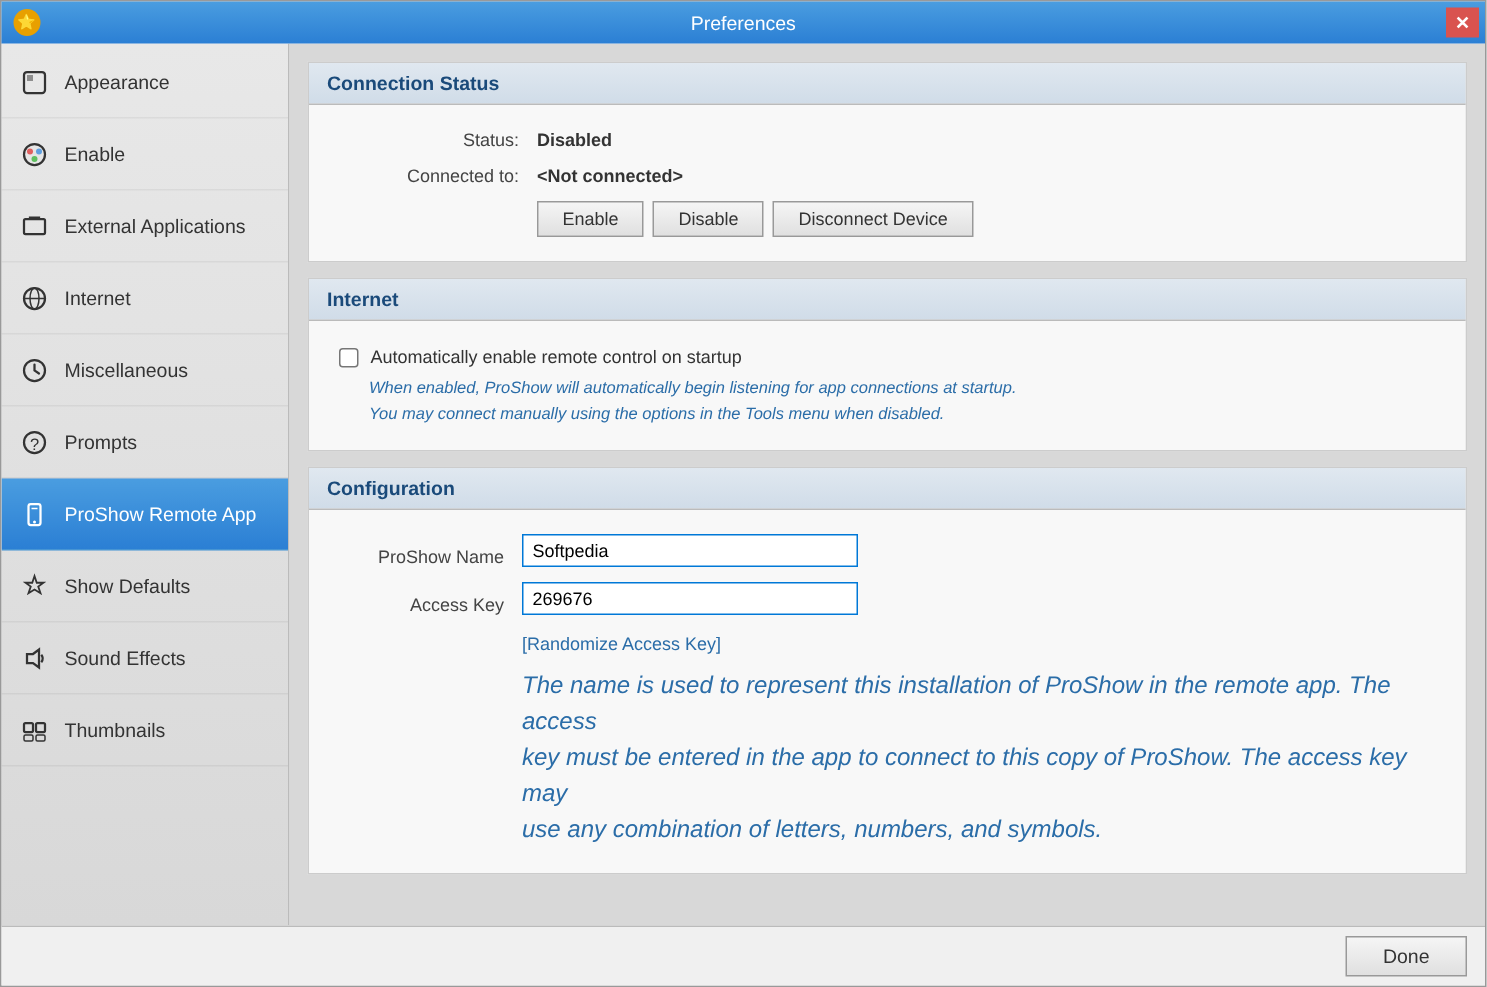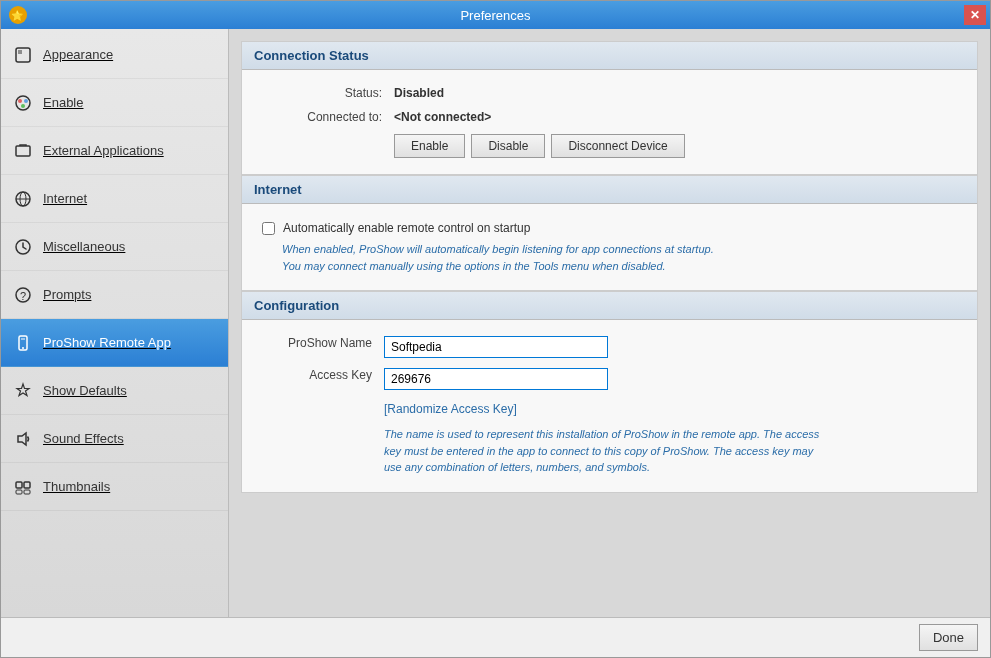--- a/index.html
+++ b/index.html
@@ -61,26 +61,25 @@
       color: white;
       font-size: 12px;
       font-weight: bold;
     }
     .content-area {
       display: flex;
       flex: 1;
       overflow: hidden;
     }
     .sidebar {
-      width: 228px;
+      width: 192px;
       background: linear-gradient(to bottom, #e8e8e8, #d8d8d8);
       border-right: 1px solid #bbb;
       flex-shrink: 0;
       padding-top: 2px;
-      text-decoration: underline;
     }
     .sidebar-item {
       display: flex;
       align-items: center;
       padding: 8px 12px;
       cursor: pointer;
       color: #333;
       border-bottom: 1px solid rgba(0,0,0,0.05);
       height: 48px;
     }
@@ -102,41 +101,41 @@
       font-size: 13px;
       font-weight: 500;
     }
     .main-content {
       flex: 1;
       background: #d8d8d8;
       overflow-y: auto;
       padding: 12px;
       display: flex;
       flex-direction: column;
-      gap: 0;
+      gap: 10px;
     }
     .section {
       background: #f5f5f5;
       border: 1px solid #ccc;
     }
     .section-header {
       background: linear-gradient(to bottom, #e0e8f0, #d0dce8);
       padding: 6px 12px;
       font-size: 13px;
       font-weight: bold;
       color: #1a4a7a;
       border-bottom: 1px solid #bbb;
     }
     .section-body {
       padding: 16px 20px;
       background: #f8f8f8;
     }
     .field-row {
       display: flex;
-      align-items: flex-start;
+      align-items: flex-end;
       margin-bottom: 10px;
     }
     .field-label {
       width: 120px;
       text-align: right;
       margin-right: 12px;
       color: #444;
       font-size: 12px;
     }
     .field-value {
@@ -200,39 +199,39 @@
     .link-text {
       color: #2b6da8;
       cursor: pointer;
       font-size: 12px;
       text-decoration: none;
       margin-left: 122px;
       margin-top: 2px;
       display: inline-block;
     }
     .config-hint {
-      font-size: 11px;
+      font-size: 16px;
       color: #2b6da8;
       font-style: italic;
       line-height: 1.5;
       margin-top: 10px;
       margin-left: 122px;
     }
     .bottom-bar {
       height: 40px;
       background: #f0f0f0;
       border-top: 1px solid #bbb;
       display: flex;
       align-items: center;
       justify-content: flex-end;
       padding: 0 12px;
       flex-shrink: 0;
     }
     .done-btn {
-      padding: 5px 13px;
+      padding: 5px 24px;
       border: 1px solid #999;
       background: linear-gradient(to bottom, #f5f5f5, #e0e0e0);
       cursor: pointer;
       font-size: 13px;
       color: #333;
     }
   </style>
 </head>
 <body>
 

